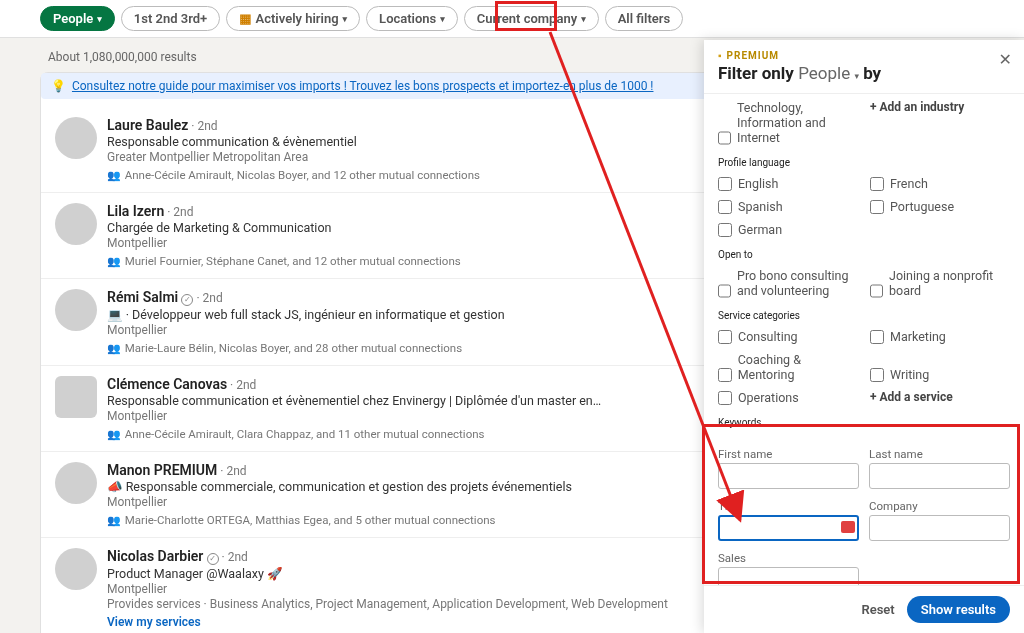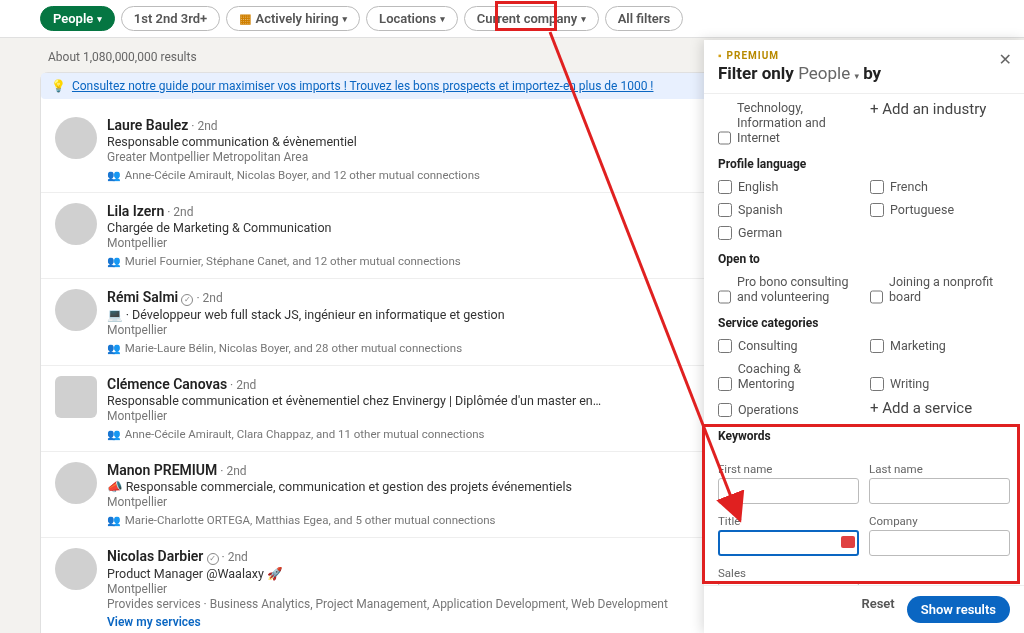--- a/index.html
+++ b/index.html
@@ -58,30 +58,30 @@
 
 
 .filter-panel { position:absolute; top:40px; right:0; width:320px; bottom:0; background:#fff; box-shadow:-2px 0 12px rgba(0,0,0,0.15); display:flex; flex-direction:column; font-size:13px; z-index:20; }
 .fp-head { padding:10px 14px; border-bottom:1px solid #eee; }
 .fp-premium { color:#b88a00; font-size:10px; font-weight:700; letter-spacing:1px; }
 .fp-premium::before { content:"▪"; color:#d4a017; margin-right:4px; }
 .fp-close { position:absolute; top:10px; right:12px; font-size:16px; color:#666; cursor:pointer; }
 .fp-title { font-size:17px; font-weight:400; margin-top:2px; }
 .fp-title strong { font-weight:700; }
 .fp-body { padding:6px 14px 10px; overflow-y:auto; flex:1; }
-.fp-section-title { font-weight:700; font-size:12px; margin:12px 0 8px; }
+.fp-section-title { font-weight:400; font-size:10px; margin:12px 0 8px; }
 .fp-checks { display:grid; grid-template-columns:1fr 1fr; gap:8px 12px; }
 .fp-check { display:flex; gap:6px; align-items:flex-end; font-size:12.5px; color:#555; }
 .fp-check input { margin-top:1px; width:14px; height:14px; }
-.fp-add { font-weight:400; font-size:15px; color:#444; cursor:pointer; }
+.fp-add { font-weight:700; font-size:12px; color:#444; cursor:pointer; }
 .fp-keywords { display:grid; grid-template-columns:1fr 1fr; gap:10px 10px; margin-top:19px; }
 .fp-kw-field label { font-size:11.5px; color:#666; display:block; margin-bottom:2px; }
 .fp-kw-field input { width:100%; border:1px solid #bbb; border-radius:3px; padding:5px 6px; font-size:12px; }
 .fp-kw-field.focused input { border:2px solid #0a66c2; padding:4px 5px; }
-.fp-foot { padding:10px 14px; border-top:1px solid #eee; display:flex; justify-content:flex-end; gap:12px; align-items:flex-start; }
+.fp-foot { padding:10px 14px; border-top:1px solid #eee; display:flex; justify-content:flex-end; gap:12px; align-items:center; }
 .fp-reset { color:#555; font-weight:600; font-size:13px; cursor:pointer; }
 .fp-show { background:#0a66c2; color:#fff; border:none; border-radius:16px; padding:6px 14px; font-weight:600; font-size:13px; cursor:pointer; }
 
 
 .anno-box1 { position:absolute; top:1px; left:495px; width:62px; height:30px; border:3px solid #e02020; z-index:30; pointer-events:none; }
 .anno-box2 { position:absolute; top:424px; right:4px; width:318px; height:160px; border:3px solid #e02020; z-index:30; pointer-events:none; }
 .anno-arrow { position:absolute; top:30px; left:540px; width:230px; height:500px; z-index:29; pointer-events:none; }
 .waalaxy-input-badge { position:absolute; right:4px; width:14px; height:12px; background:#e04040; border-radius:2px; top:5px; }
 </style>
 </head>

